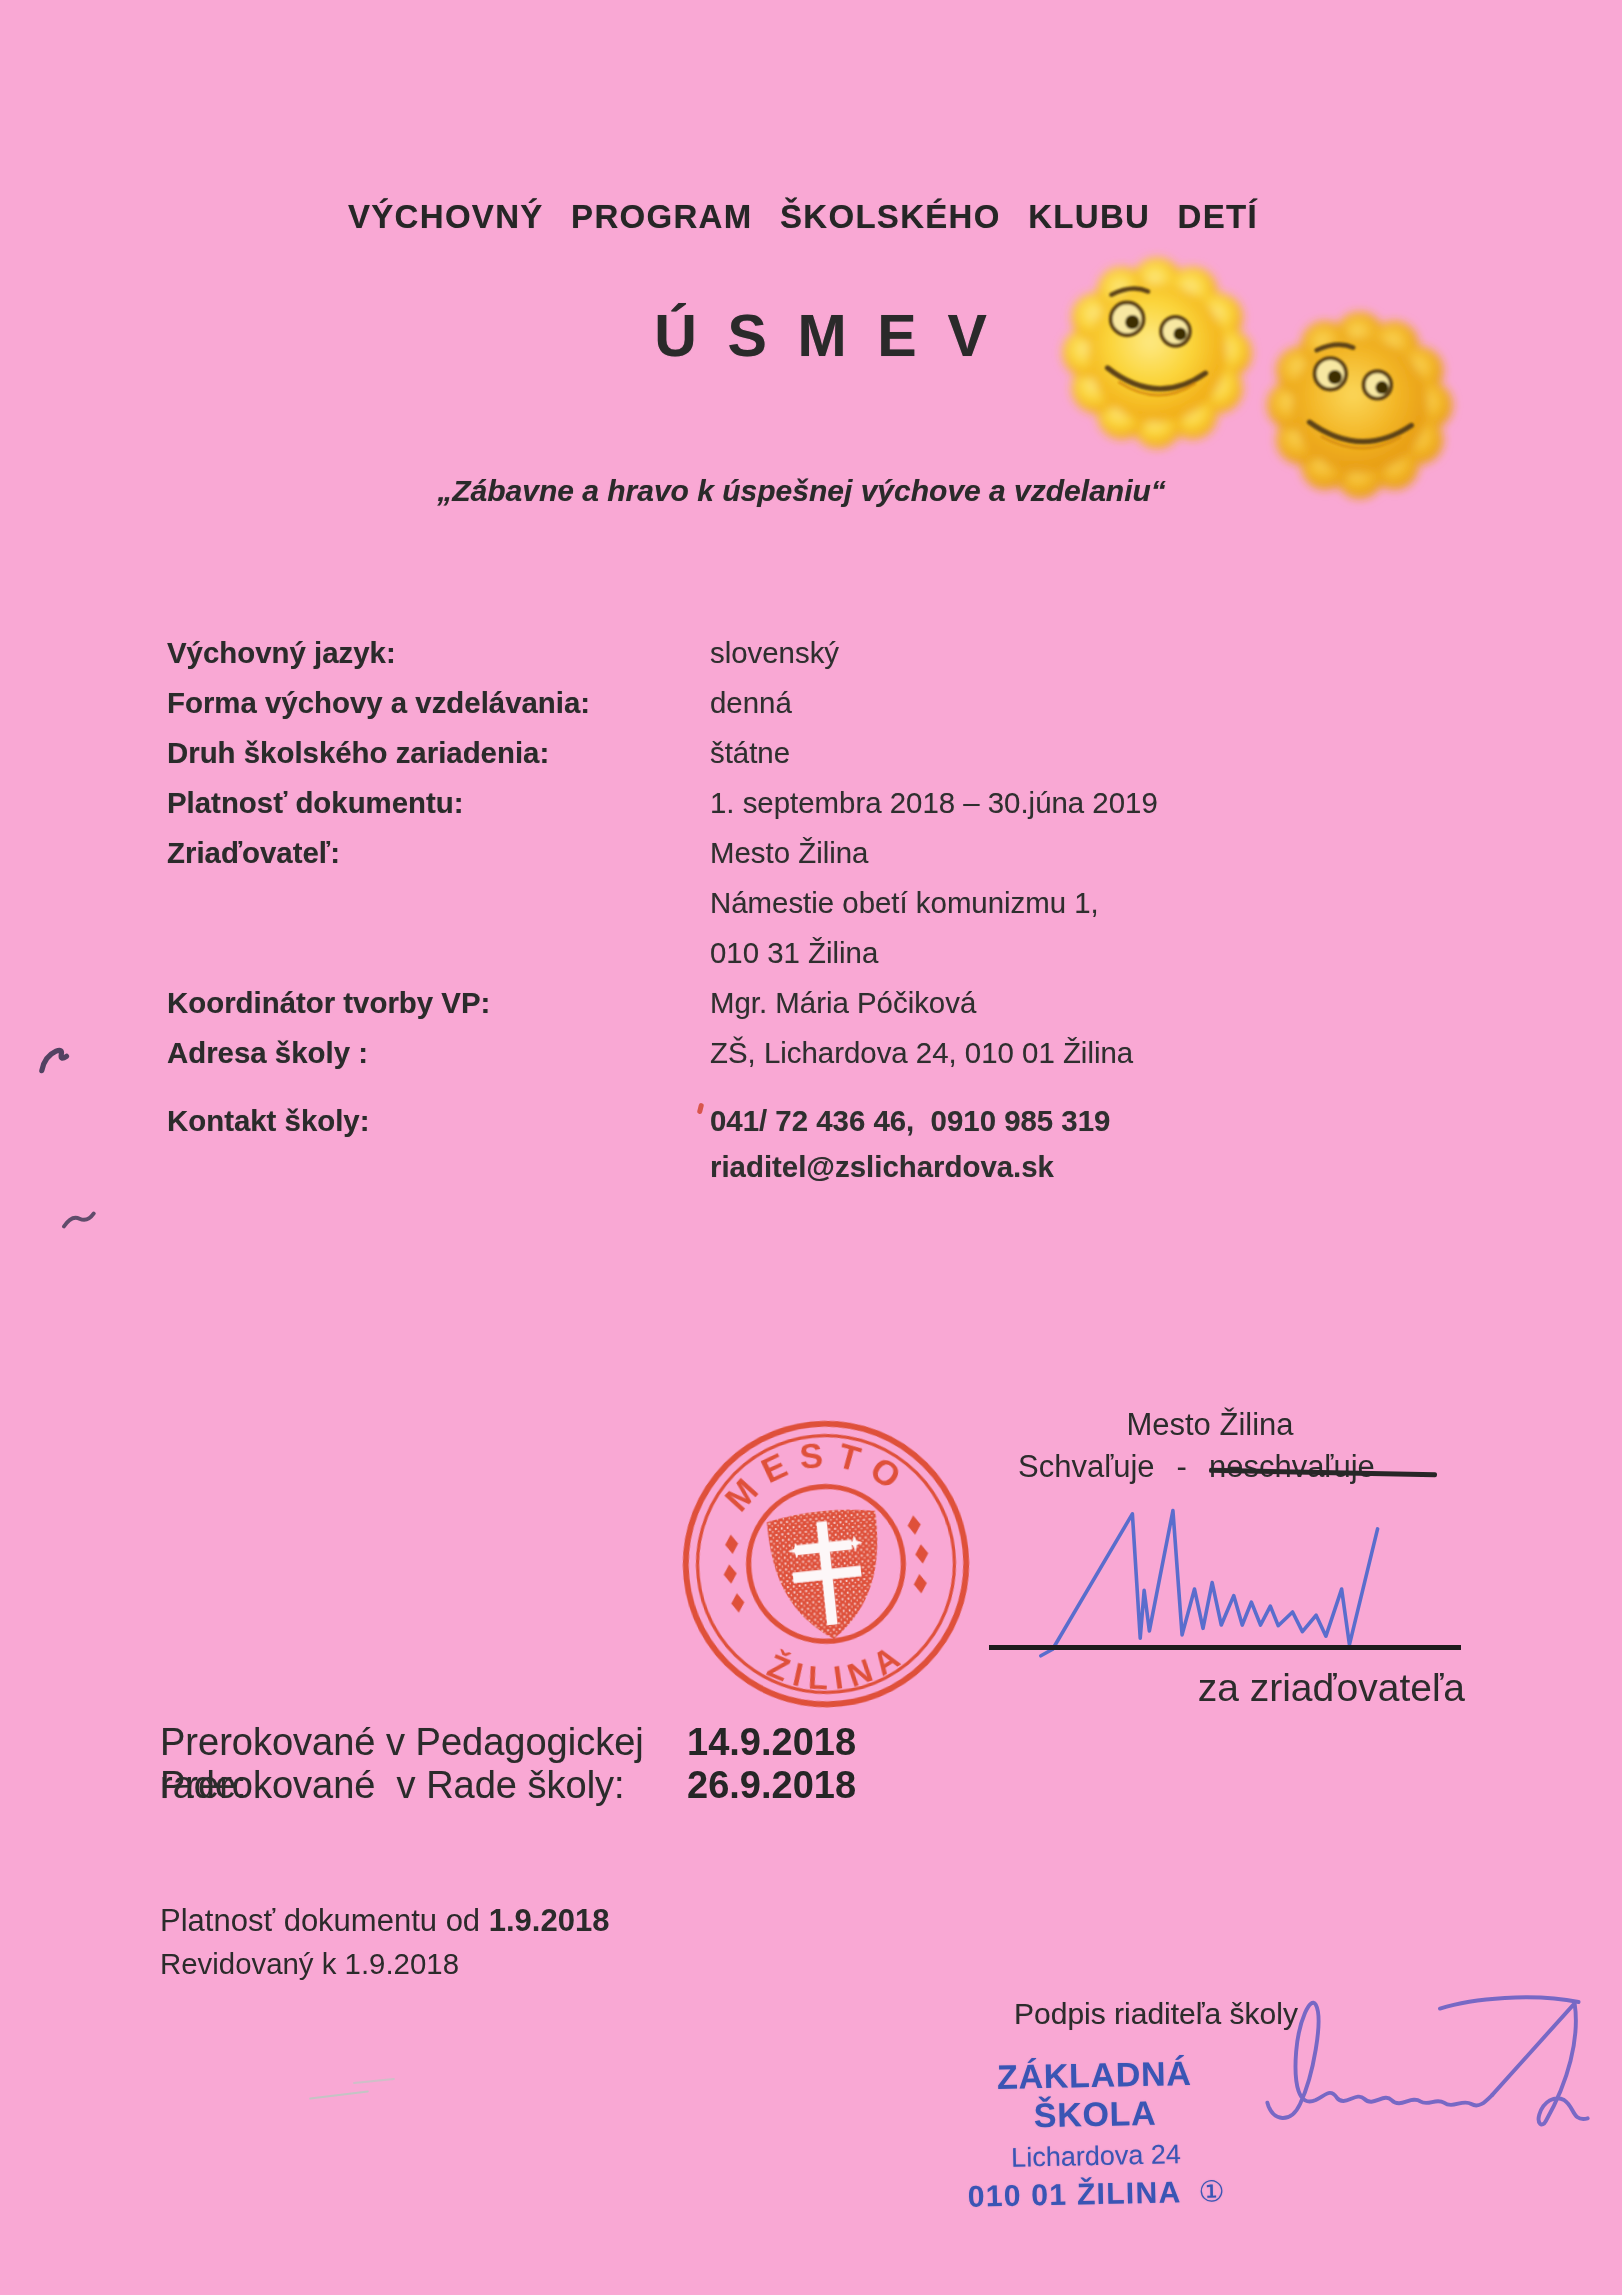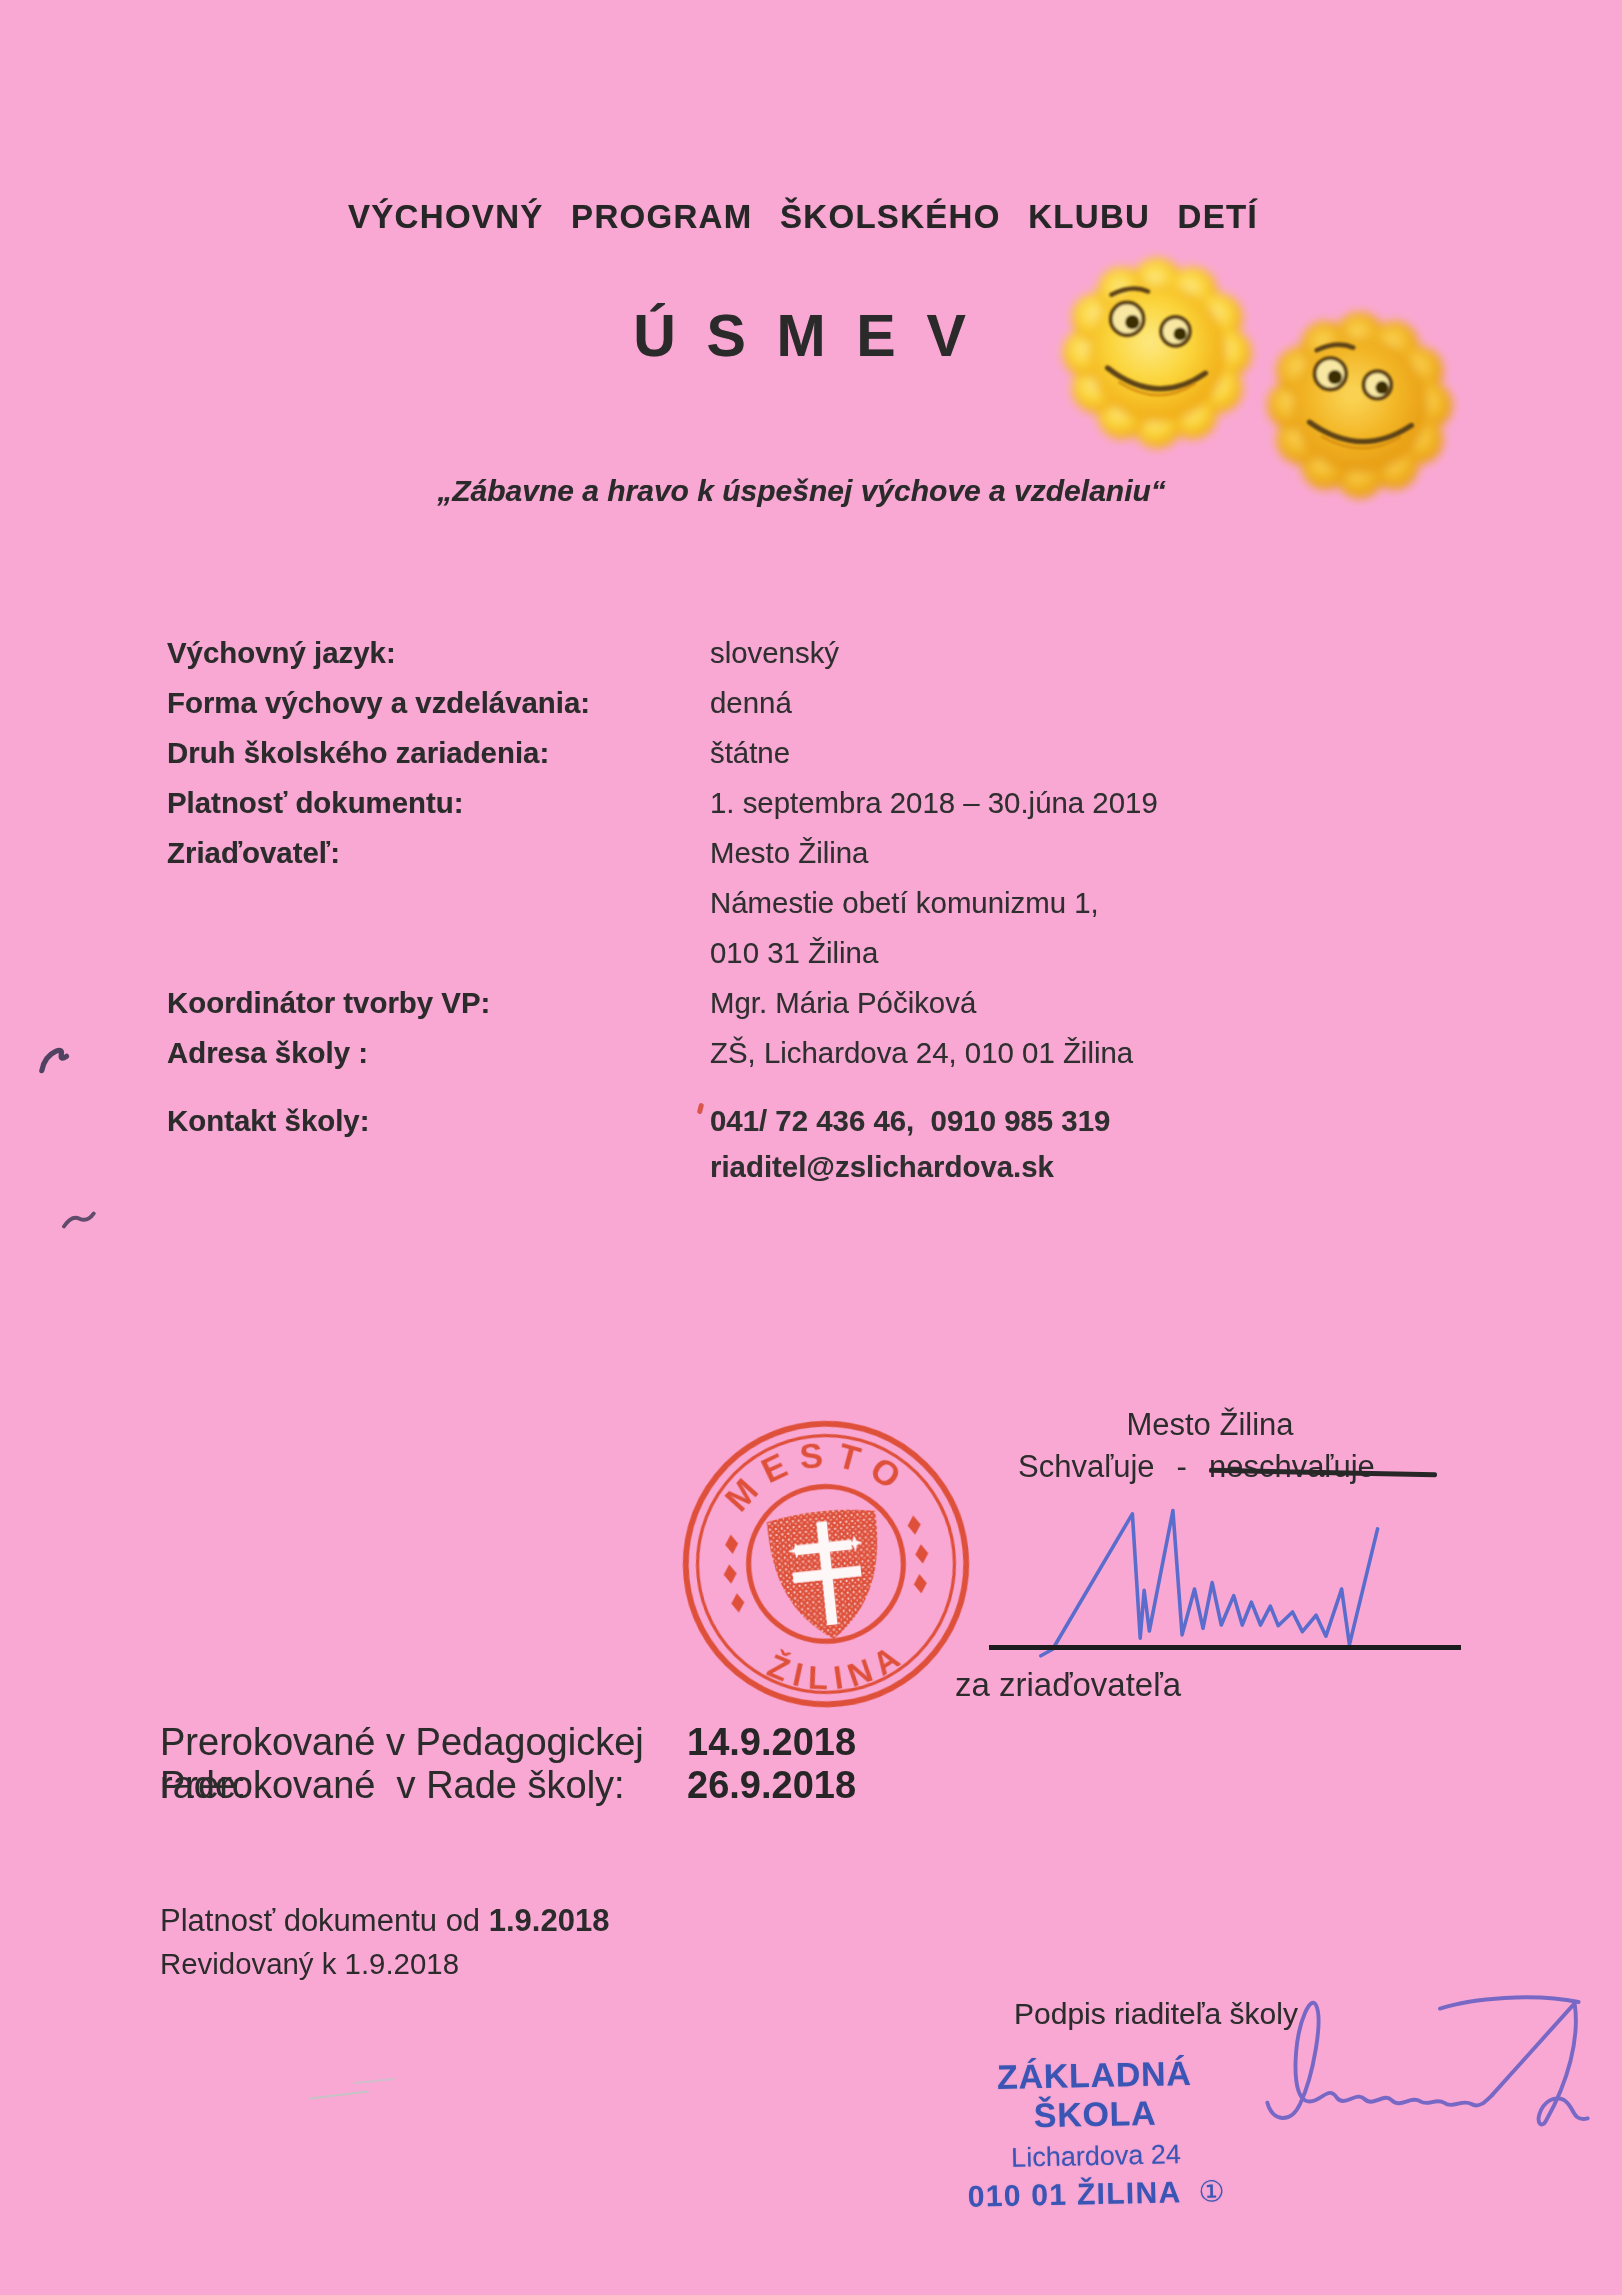--- a/index.html
+++ b/index.html
@@ -9,21 +9,21 @@
   }
   
   .title{
     position:absolute;top:198px;left:0;width:1606px;text-align:center;
     font-size:33px;font-weight:700;letter-spacing:1.3px;word-spacing:17px;
     color:#262626;text-shadow:0 0 0.7px rgba(70,70,70,.55);
   }
   .program{
     position:absolute;top:302px;left:0;width:1599px;text-align:center;
     font-size:59px;font-weight:700;letter-spacing:.52em;text-indent:.52em;
-    color:#2a2a2a;text-shadow:0 0 0.7px rgba(70,70,70,.5);
+    color:#2a2a2a;text-shadow:0 0 0.7px rgba(70,70,70,.5);padding-left:21px;
   }
   .motto{
     position:absolute;top:474px;left:0;width:1603px;text-align:center;
     font-size:30px;font-weight:700;font-style:italic;color:#2a2a2a;
     text-shadow:0 0 0.7px rgba(70,70,70,.5);
   }
   .suns{position:absolute;left:1034px;top:232px;width:445px;height:281px;}
   
   .fields{position:absolute;left:167px;top:636px;width:1243px;}
   .frow{display:grid;grid-template-columns:543px auto;height:50px;align-items:start;}
@@ -36,21 +36,21 @@
   
   .approval{position:absolute;left:955px;top:1407px;width:510px;}
   .appr-city{font-size:31px;text-align:center;color:#2c2c2c;}
   .appr-choice{position:absolute;left:63px;top:42px;display:flex;gap:22px;font-size:31px;color:#2c2c2c;white-space:nowrap;}
   .strike-line{
     position:absolute;left:254px;top:63px;width:228px;height:4.6px;background:#272727;
     transform:rotate(1.1deg);border-radius:2px;
   }
   .founder-sig{position:absolute;left:79px;top:84px;width:406px;height:170px;}
   .sig-line{position:absolute;left:34px;top:238px;width:472px;height:5.2px;background:#1d1d1d;}
-  .appr-for{position:absolute;left:0;top:259px;width:510px;text-align:left;font-size:33px;color:#2c2c2c;}
+  .appr-for{position:absolute;left:0;top:259px;width:510px;text-align:right;font-size:39px;color:#2c2c2c;}
   
   .city-stamp{position:absolute;left:672px;top:1410px;width:308px;height:308px;}
   
   .review{position:absolute;left:160px;top:1721px;font-size:38px;}
   .rrow{display:grid;grid-template-columns:527px auto;height:43px;}
   .rlabel{font-weight:400;color:#2b2b2b;white-space:pre-wrap;text-shadow:0 0 0.7px rgba(80,80,80,.4);}
   .rdate{font-weight:700;color:#262626;}
   
   .validity{position:absolute;left:160px;top:1903px;font-size:31px;color:#2b2b2b;}
   .validity .l2{font-size:29.4px;margin-top:7.9px;}

